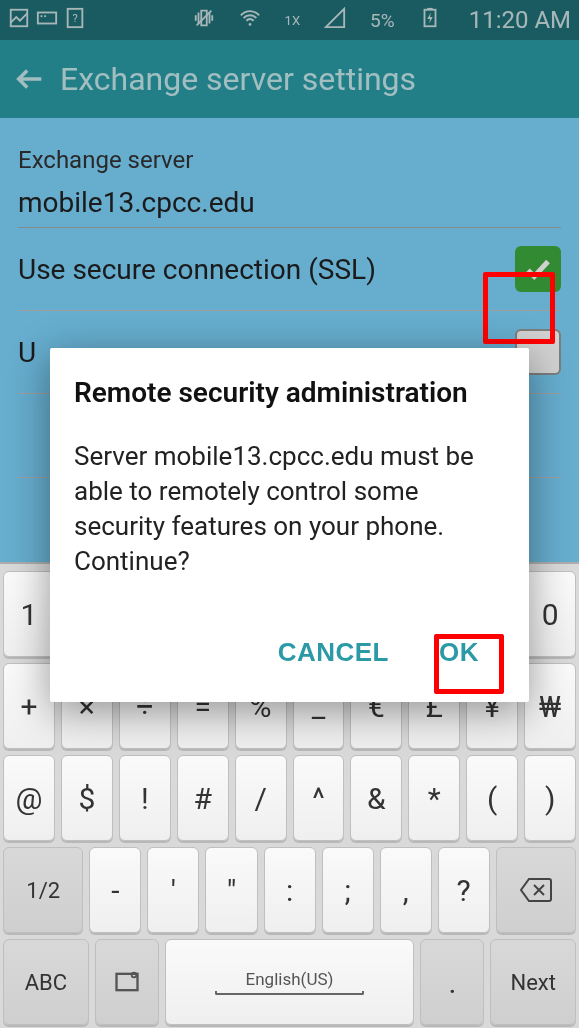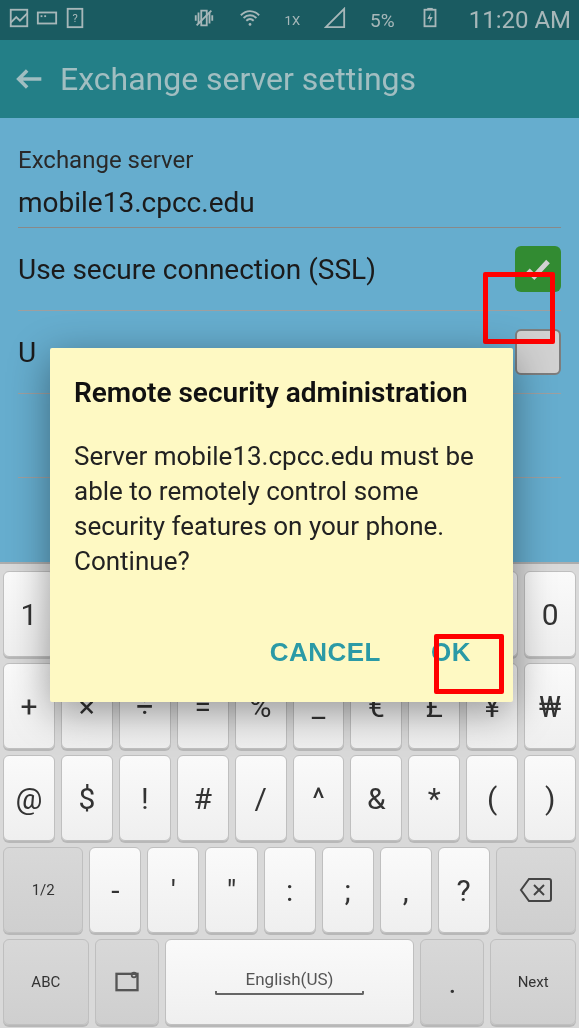--- a/index.html
+++ b/index.html
@@ -56,26 +56,26 @@
   
   .scrim {
     position:absolute; inset:0;
     background: rgba(0,0,0,0.18);
     pointer-events:none;
   }
 
   
   .dialog {
     position: absolute;
-    left: 50px; right: 66px;
+    left: 50px; right: 50px;
     top: 348px;
-    background: #fef9c3;
+    background: #ffffff;
     border-radius: 2px;
     box-shadow: 0 10px 40px rgba(0,0,0,0.4);
-    padding: 28px 20px 10px 24px;
+    padding: 28px 28px 10px 24px;
     z-index: 20;
   }
   .dialog .dtitle { font-size: 28px; font-weight: 600; color:#111; margin-bottom: 30px;}
   .dialog .dbody { font-size: 26px; color: #222; line-height: 1.35; margin-bottom: 44px;}
   .dialog .dactions { display:flex; justify-content:flex-end; gap: 26px; padding: 6px 10px 16px 0;}
   .dialog .dbtn { font-size: 26px; font-weight: 600; color: #2b9aa6; background:none; border:none; padding:8px 12px; letter-spacing:0.5px;}
 
   
   .keyboard {
     position:absolute;
@@ -93,21 +93,21 @@
     border:1px solid #bfbfbf;
     border-radius:6px;
     display:flex; align-items:center; justify-content:center;
     font-size: 30px; color:#333;
     box-shadow: 0 2px 0 rgba(0,0,0,0.15);
   }
   .key.dark { background: linear-gradient(#d8d8d8,#cfcfcf); }
   .key.wide { flex:1.35; }
   .key.space { flex:4; font-size:18px; flex-direction:column; gap:2px;text-align:right;}
   .spacebar-line { width:60%; height:4px; border:2px solid #666; border-top:none; border-radius:0 0 2px 2px;}
-  .key small { font-size: 15px;}
+  .key small { font-size: 22px;}
 
   .hl-ok { position:absolute; width:70px; height:60px; border:5px solid #f00; border-radius:2px; z-index:30;}
 </style>
 </head>
 <body>
 
 <div class="statusbar">
   <div class="left">
     <span><svg viewBox="0 0 24 24">
           <rect x="3" y="3" width="18" height="18" fill="none" stroke="#cce0e2" stroke-width="2"></rect>

